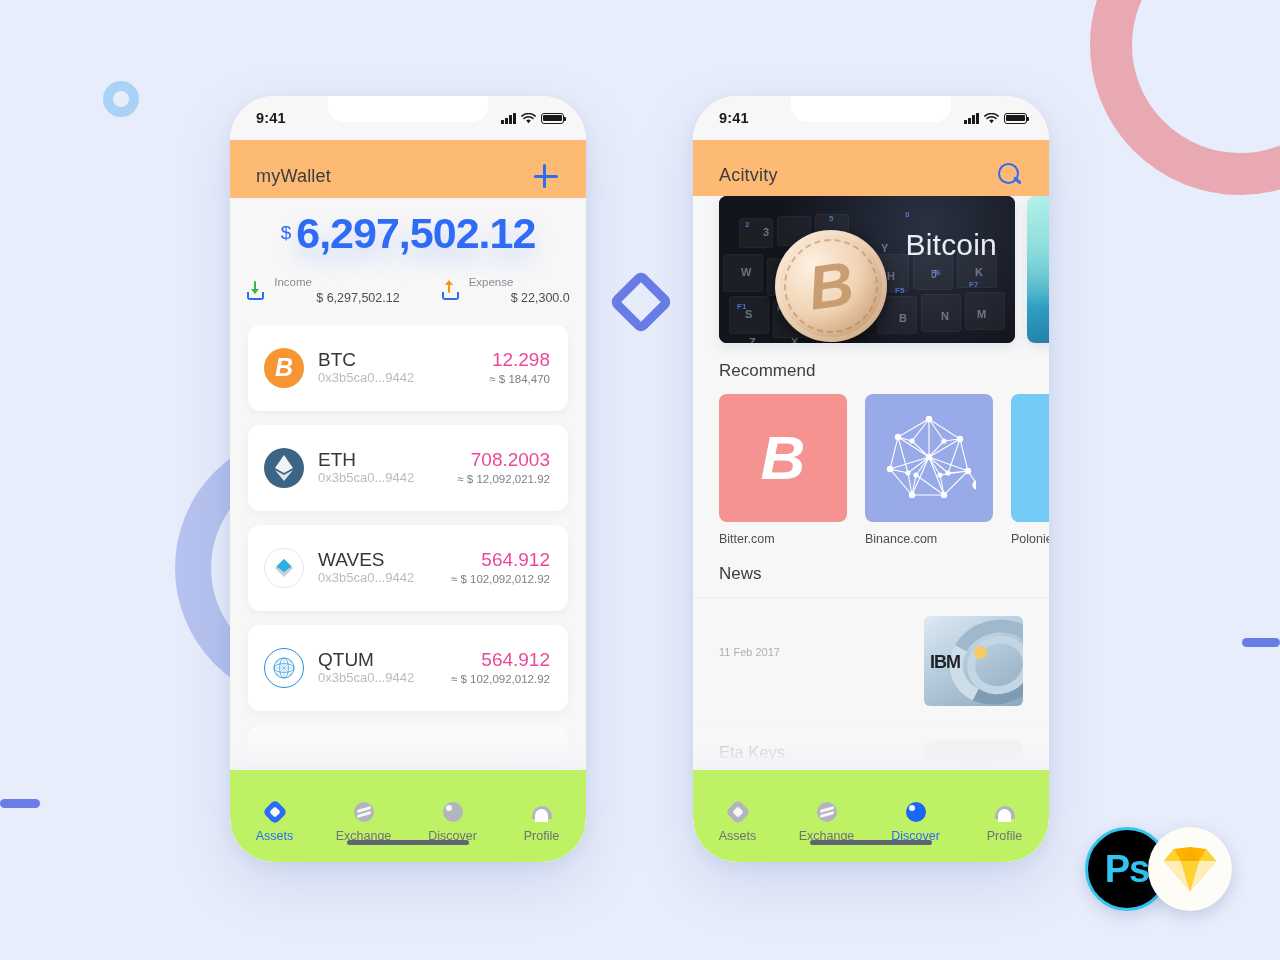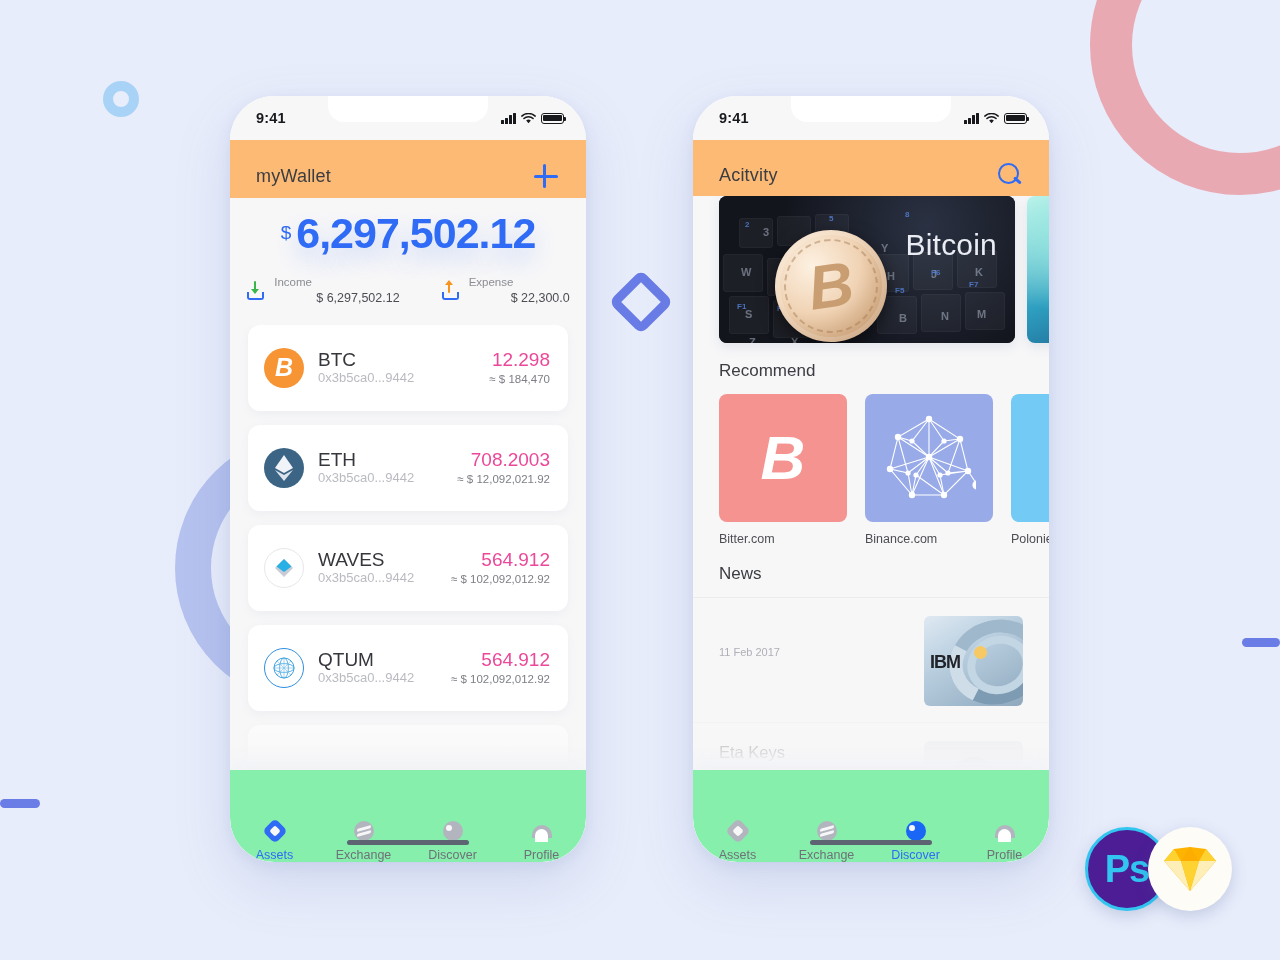--- a/index.html
+++ b/index.html
@@ -146,22 +146,22 @@
 
   
   .ic-btc { background:#f79433; display:flex; align-items:center; justify-content:center; }
   .ic-btc span { color:#fff; font-size:25px; font-weight:bold; font-style:italic; line-height:1; }
   .ic-eth { background:#3c6585; display:flex; align-items:center; justify-content:center; }
   .ic-waves { background:#fff; border:1.4px solid #e6e7ea; display:flex; align-items:center; justify-content:center; }
   .ic-qtum { background:#fff; border:1.6px solid #2f8fe0; display:flex; align-items:center; justify-content:center; }
 
   
   .tabbar {
-    flex: 0 0 auto; height: 92px; background:#86efac; position: relative; z-index: 4;
-    display:flex; align-items:flex-end; padding-top: 12px;
+    flex: 0 0 auto; height: 92px; background:#bef264; position: relative; z-index: 4;
+    display:flex; align-items:center; padding-top: 12px;
     box-shadow: 0 -8px 16px rgba(240,241,245,.95);
   }
   .tab { flex:1 1 0; display:flex; flex-direction:column; align-items:center; gap:7px; cursor:pointer; }
   .tab-label { font-size: 12.5px; color:#6f7178; }
   .tab.active .tab-label { color:#2f6bf5; }
   .tab-ic { width: 20px; height: 20px; position:relative; }
   .ti-assets { width:18px; height:18px; margin:1px; background:#b2b5be; transform:rotate(45deg); border-radius:5px; position:relative; }
   .ti-assets::after { content:""; position:absolute; left:5px; top:5px; width:8px; height:8px; background:#f7f7f8; border-radius:2px; }
   .tab.active .ti-assets { background:#2f6bf5; }
   .ti-exch { width:20px; height:20px; border-radius:50%; background:#b2b5be; position:relative; overflow:hidden; }
@@ -273,21 +273,21 @@
     border: 2.4px solid #2f6bf5; border-radius:50%;
   }
   .search-ic::after {
     content:""; position:absolute; left:16px; top:17px; width:9px; height:2.6px;
     background:#2f6bf5; border-radius:2px; transform: rotate(42deg);
   }
 
   
   #logo-ps {
     position:absolute; left: 1085px; top: 827px; width: 84px; height: 84px;
-    border-radius:50%; background:#4c1d95; border: 3.4px solid #31c5f0;
+    border-radius:50%; background:#000000; border: 3.4px solid #31c5f0;
     display:flex; align-items:center; justify-content:center;
     box-shadow: 0 5px 16px rgba(60,80,140,.22);
   }
   #logo-ps span { color:#31c5f0; font-size: 38px; font-weight:bold; letter-spacing:-1px; }
   #logo-sketch {
     position:absolute; left: 1148px; top: 827px; width: 84px; height: 84px;
     border-radius:50%; background:#fdfcf7;
     display:flex; align-items:center; justify-content:center;
     box-shadow: 0 5px 16px rgba(60,80,140,.22);
   }

